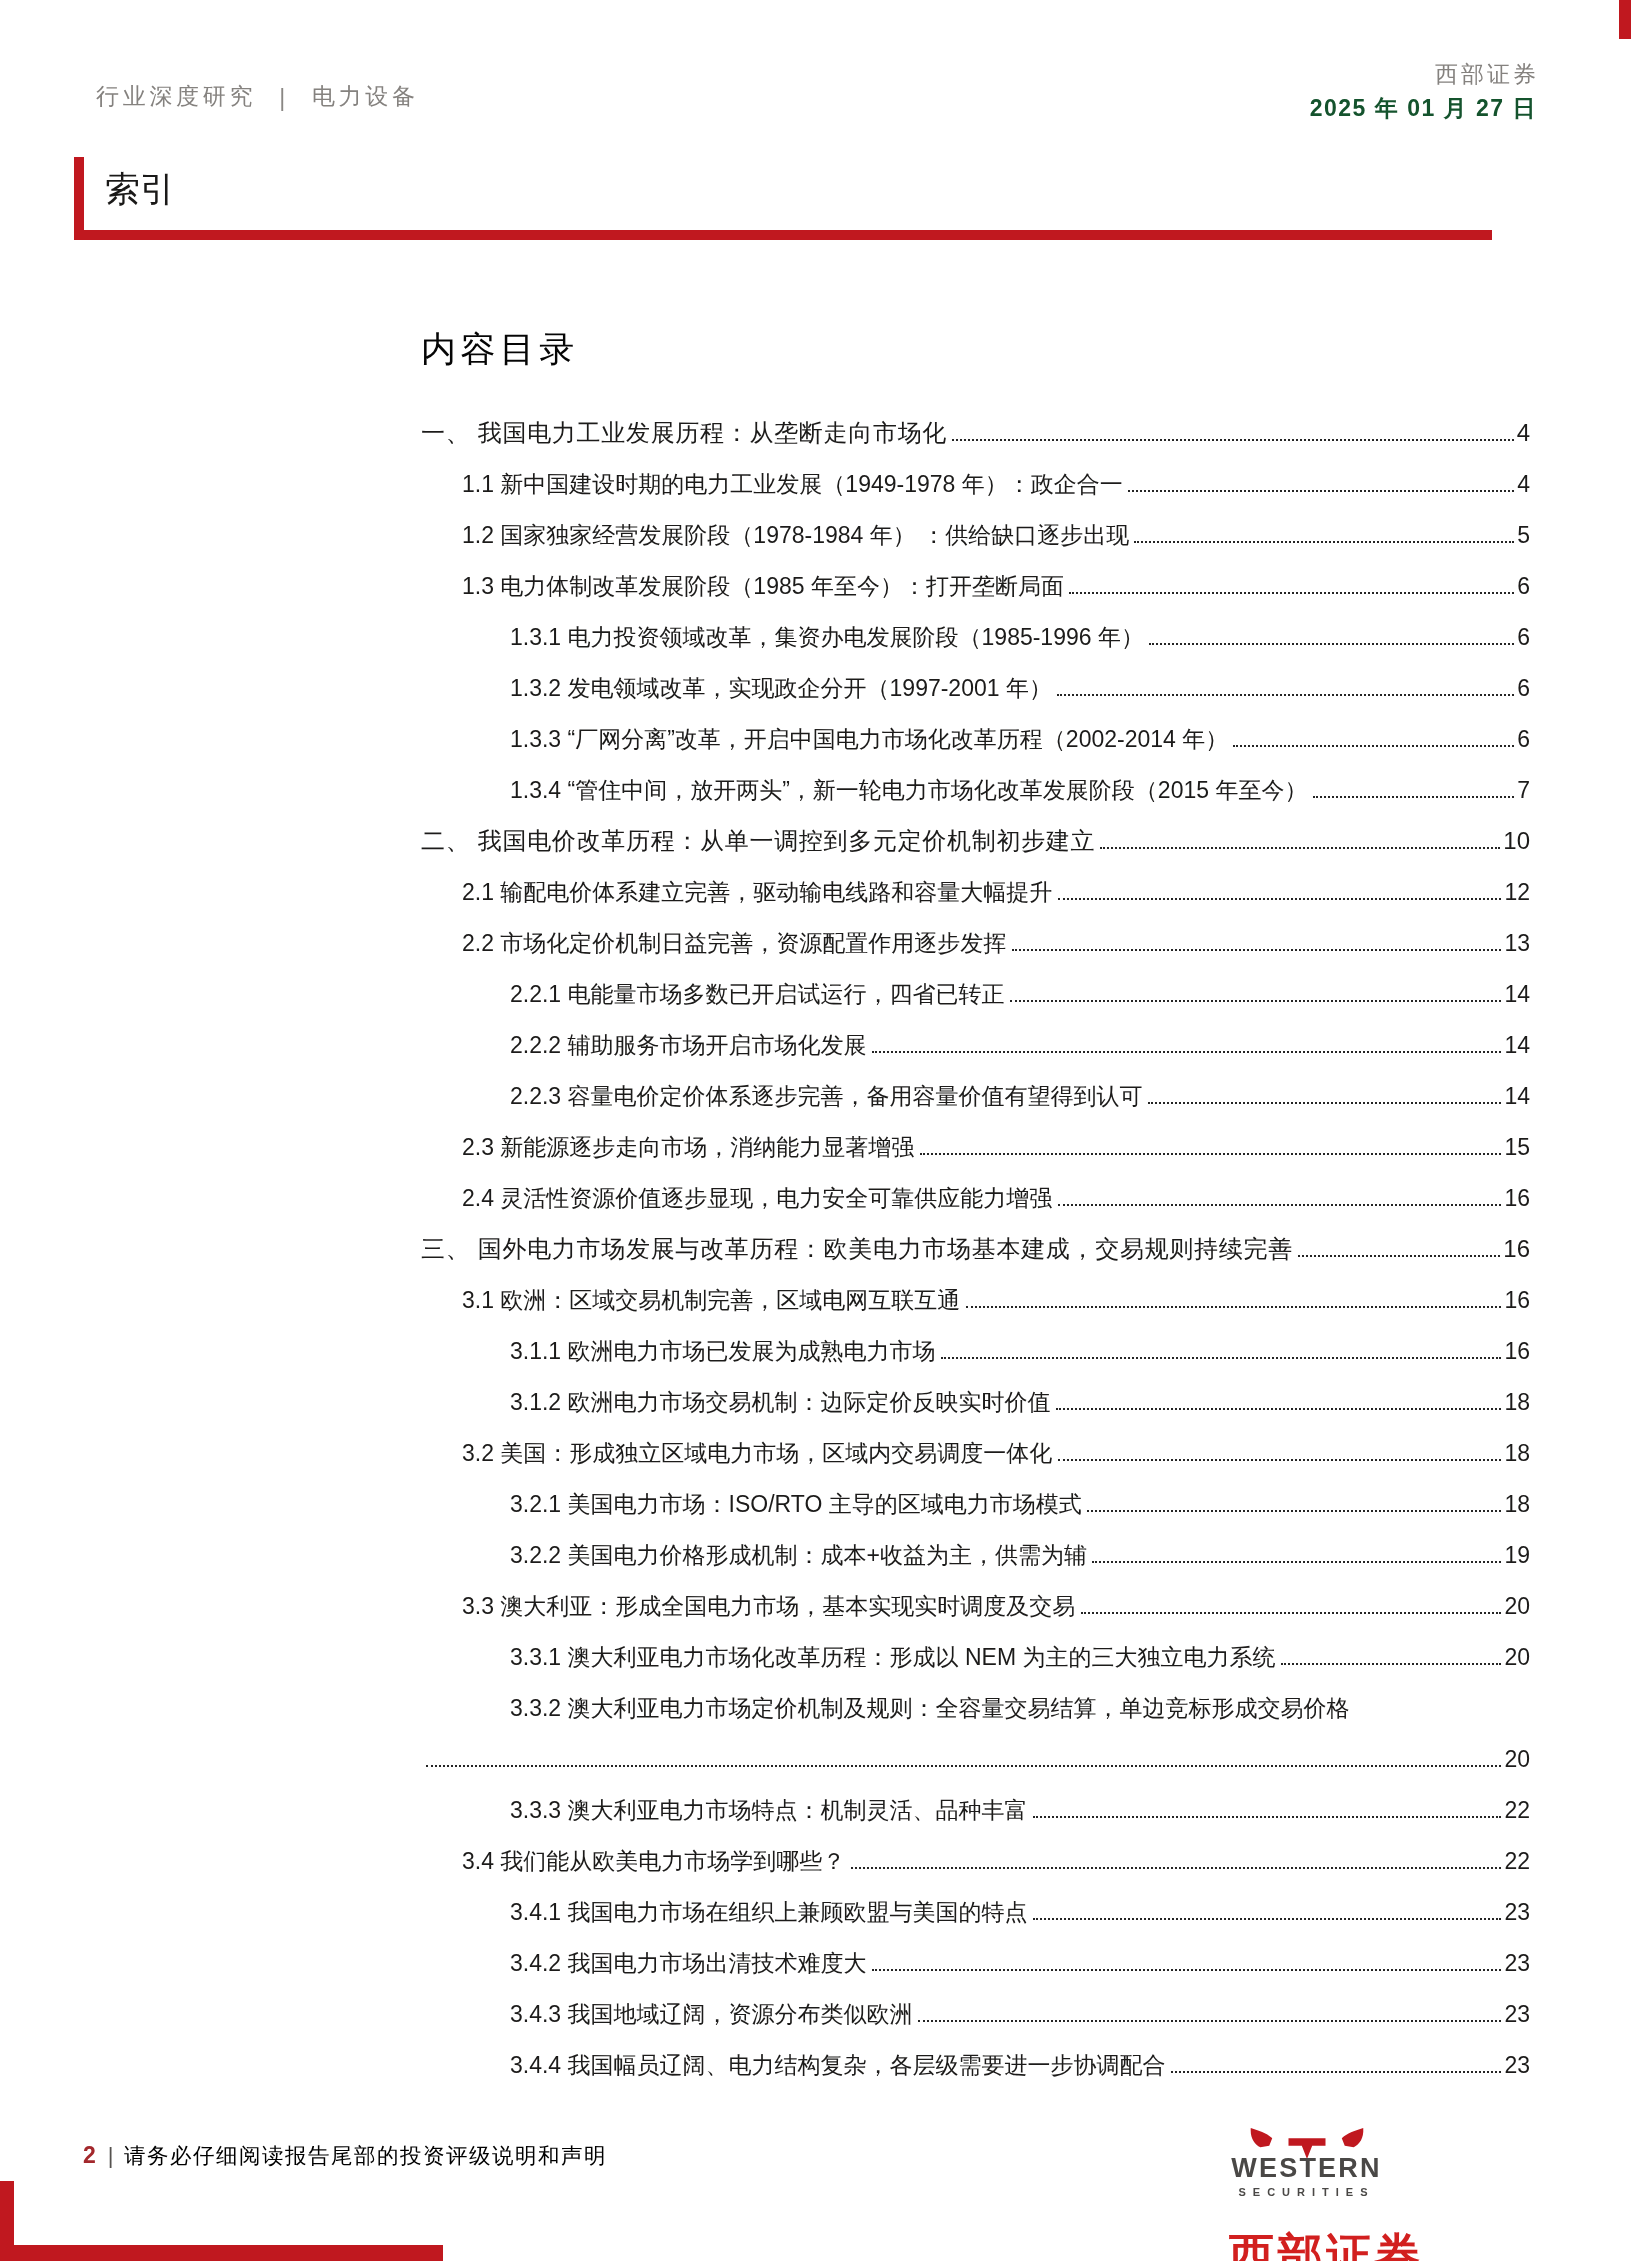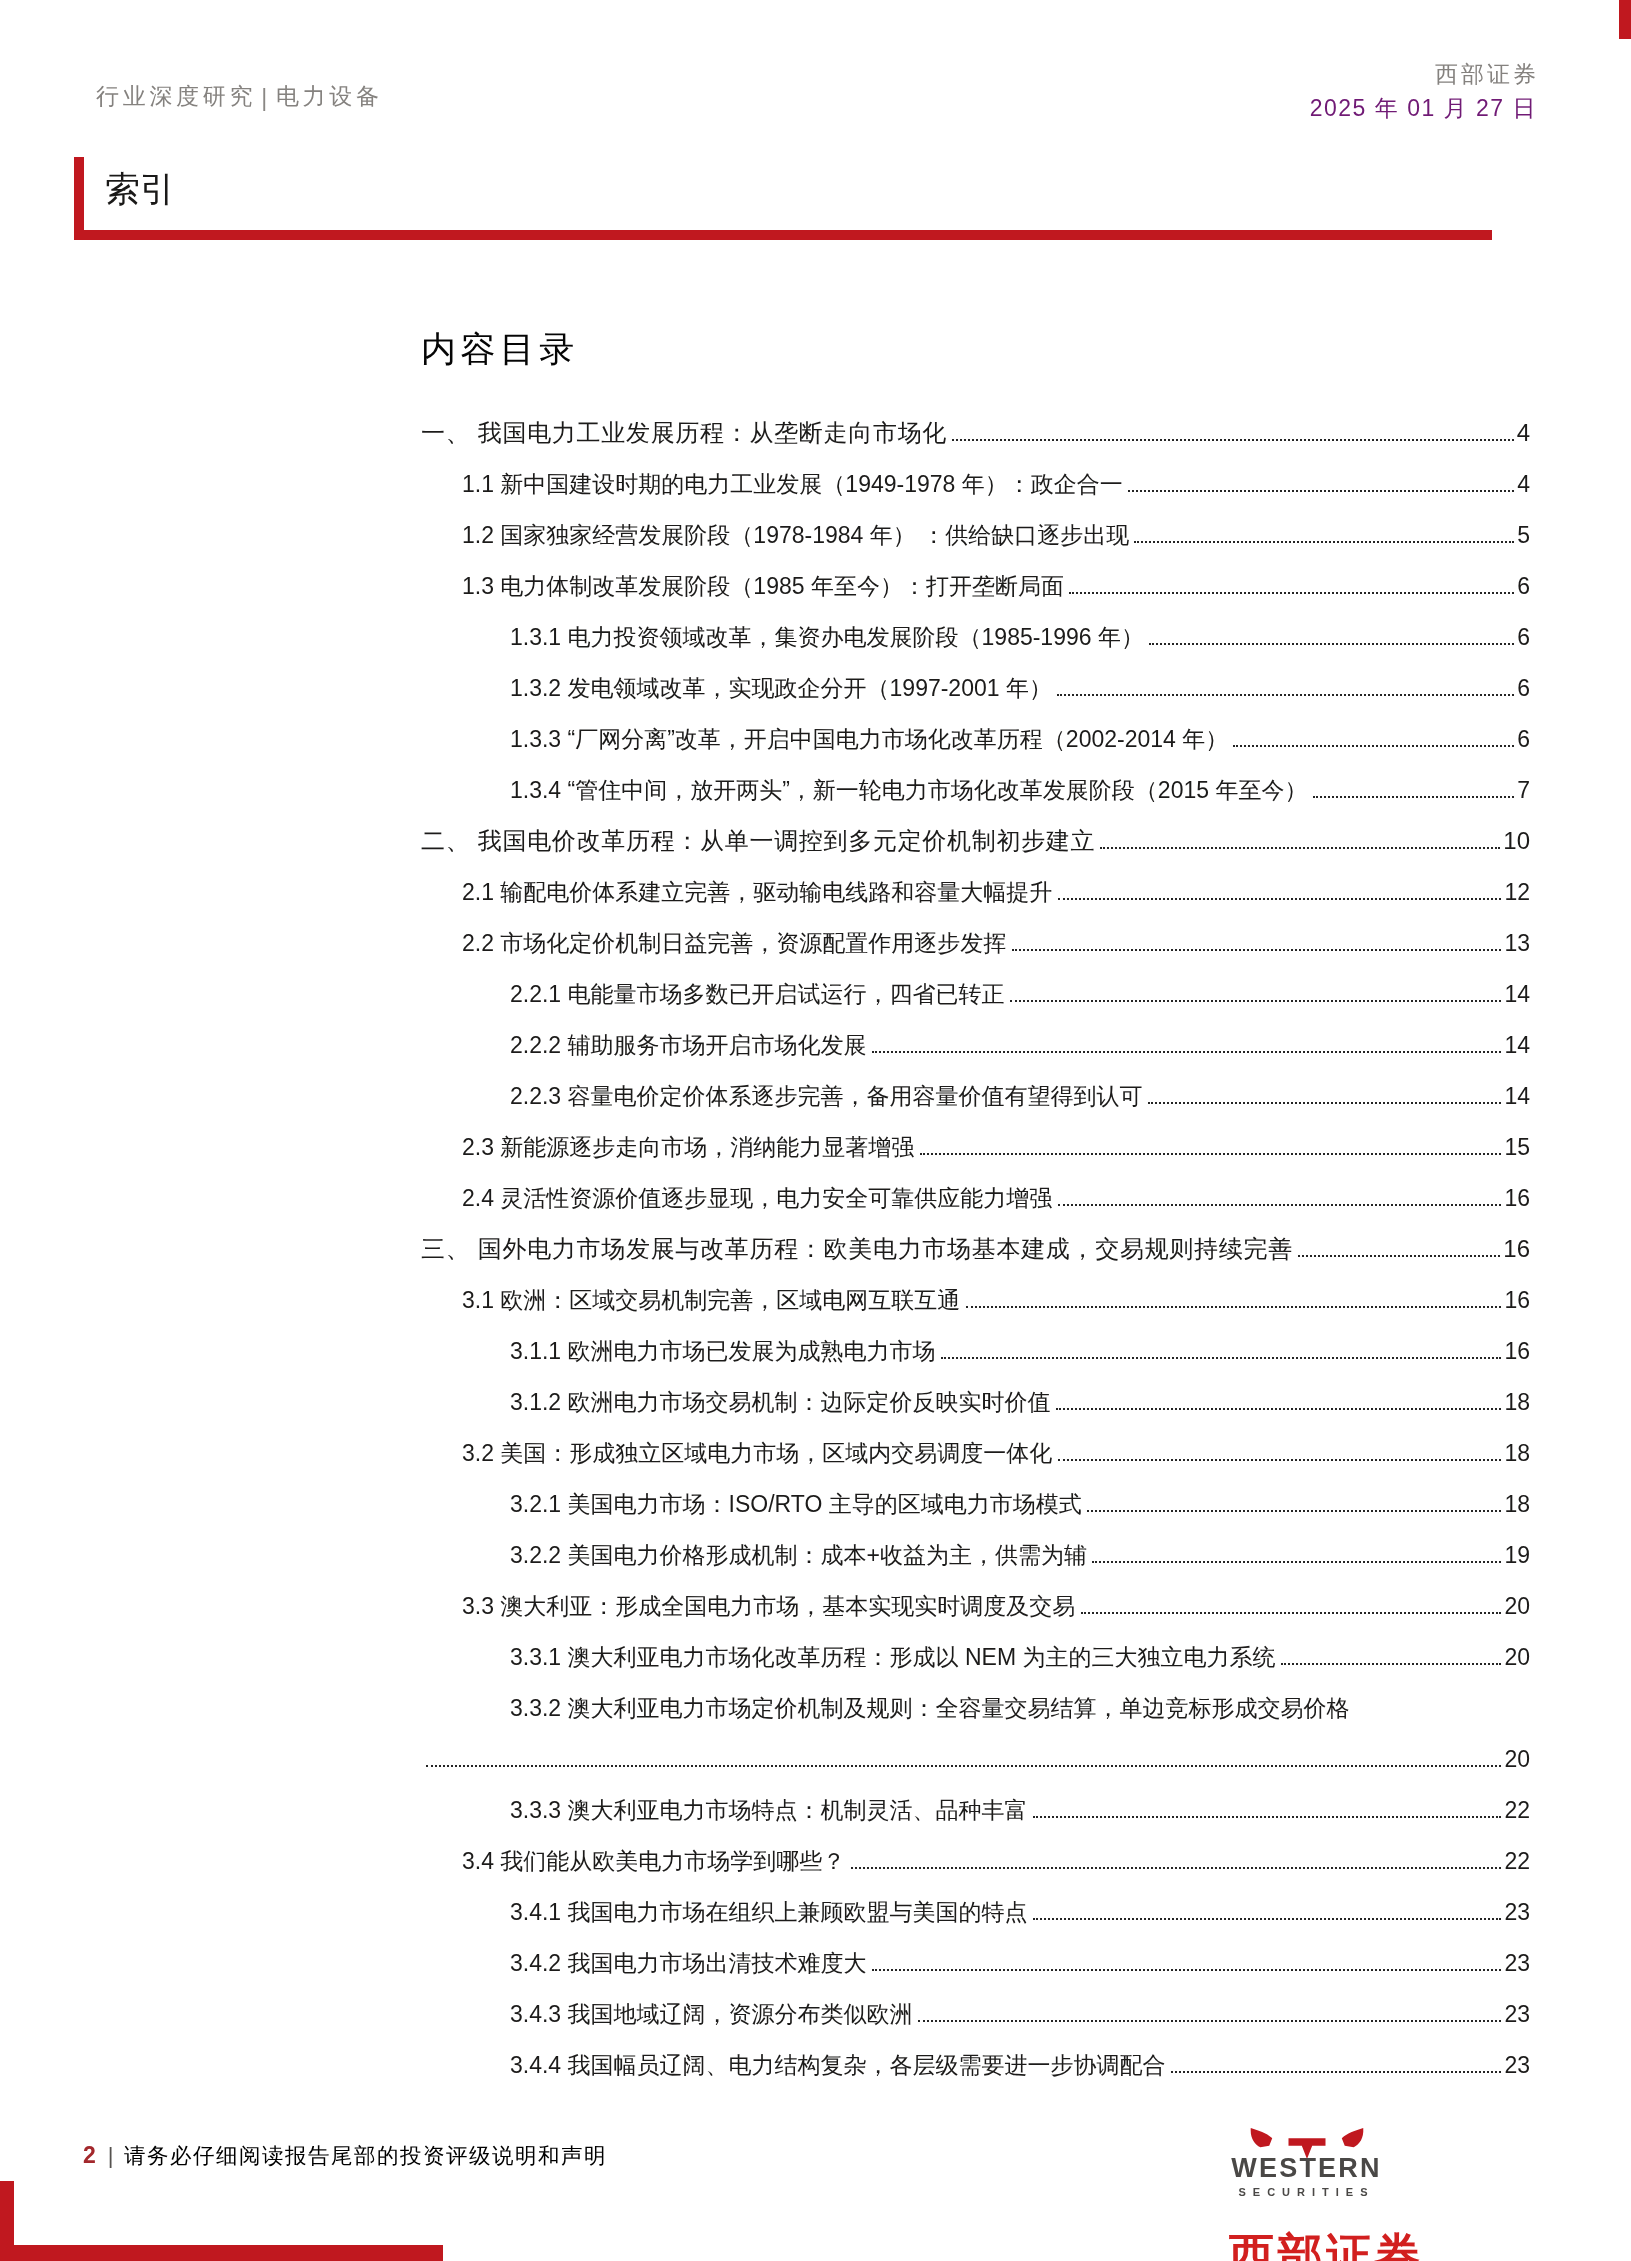--- a/index.html
+++ b/index.html
@@ -8,30 +8,30 @@
     width:1632px;height:2261px;
     background:#ffffff;
     font-family:"Liberation Sans",sans-serif;
     color:#1c1b1a;
     overflow:hidden;
   }
   
   .hdr-left{
     position:absolute;left:96px;top:81px;
     font-size:23px;letter-spacing:3.7px;color:#85827f;
-    display:flex;align-items:flex-end;gap:5px;
+    display:flex;align-items:flex-end;gap:23px;
   }
   .hdr-left .sep{color:#8a8784;font-weight:400;}
   .hdr-brand{
     position:absolute;right:93px;top:59px;
     font-size:23px;letter-spacing:3px;color:#85827f;
   }
   .hdr-date{
     position:absolute;right:95px;top:93px;
-    font-size:23px;font-weight:400;color:#701a75;letter-spacing:1.5px;
+    font-size:23px;font-weight:700;color:#14532d;letter-spacing:1.5px;
   }
   .corner-bar-tr{position:absolute;left:1619px;top:0;width:13.3px;height:39px;background:#c0181f;}
   
   .idx-vbar{position:absolute;left:74px;top:157px;width:10.4px;height:83px;background:#c0181f;}
   .idx-hline{position:absolute;left:74px;top:230px;width:1418px;height:9.6px;background:#c0181f;}
   .idx-label{
     position:absolute;left:105px;top:166px;
     font-size:35px;color:#1a1918;font-family:"Liberation Serif",serif;
   }
   

